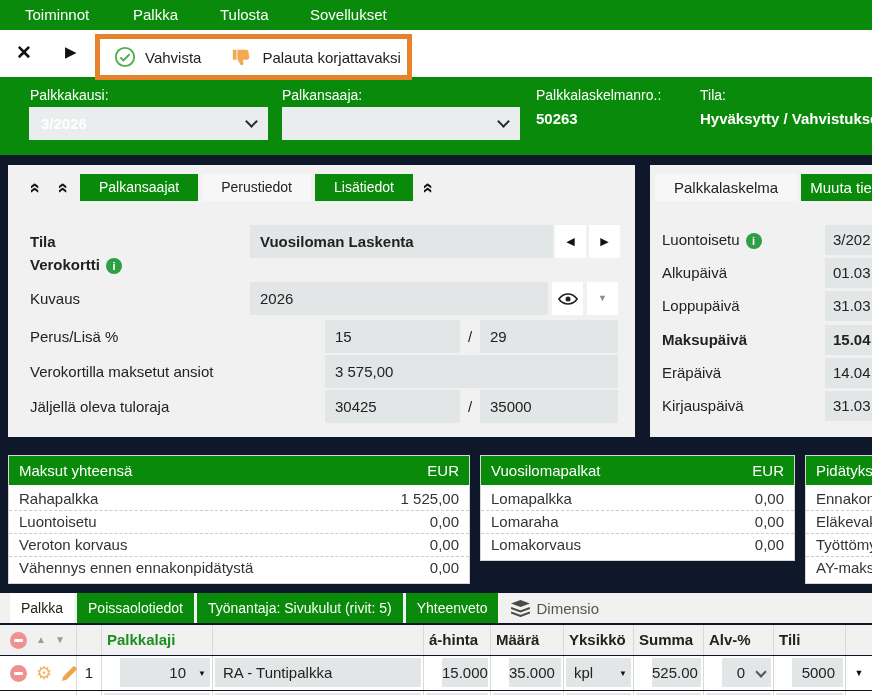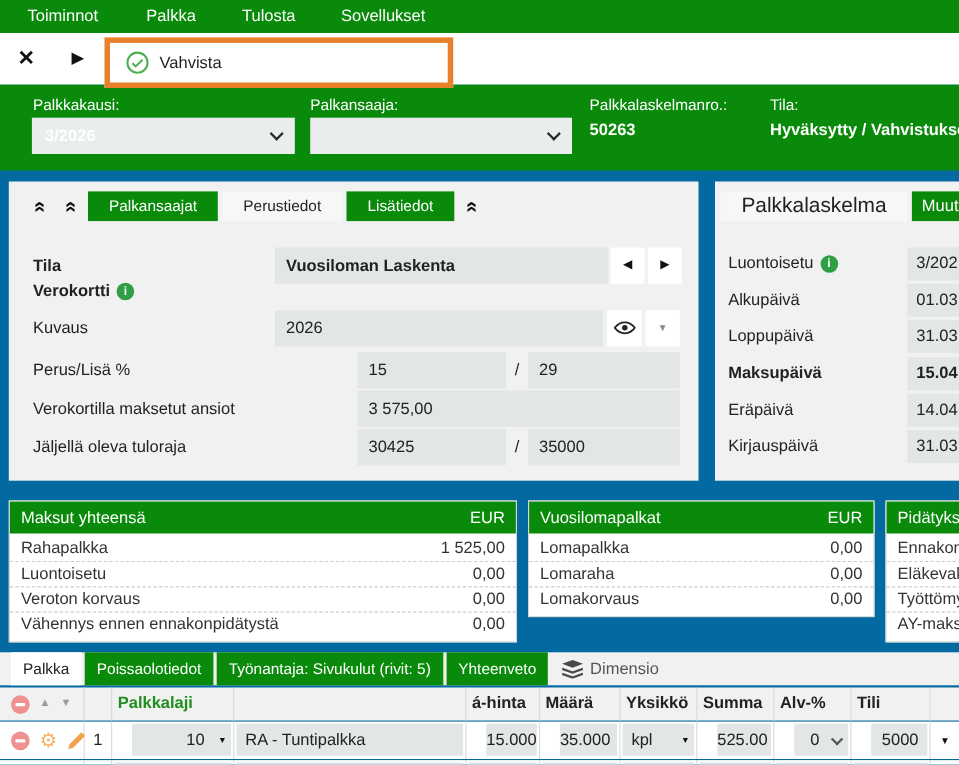--- a/index.html
+++ b/index.html
@@ -4,21 +4,21 @@
 <style>
   :root{
     --green:#0a8a0a;
     --orange:#e8822a;
     --boxgray:#e2e6e6;
     --panelgray:#f1f1f1;
     --bordergray:#d9d9d9;
   }
   *{margin:0;padding:0;box-sizing:border-box;}
   body{font-family:"Liberation Sans",sans-serif;background:#fff;}
-  .root{position:relative;width:872px;height:695px;overflow:hidden;background:#0369a1;}
+  .root{position:relative;width:872px;height:695px;overflow:hidden;background:#0f172a;}
 
   
   .menubar{position:absolute;left:0;top:0;width:872px;height:30px;background:var(--green);}
   .menu-item{position:absolute;top:6px;color:#fff;font-size:15px;cursor:pointer;white-space:nowrap;}
 
   
   .toolbar{position:absolute;left:0;top:30px;width:872px;height:47px;background:#fff;}
   .tb-x{position:absolute;left:16px;top:11px;font-size:19px;font-weight:bold;color:#111;cursor:pointer;}
   .tb-run{position:absolute;left:65px;top:13px;font-size:15px;color:#111;cursor:pointer;}
   .highlight-box{position:absolute;left:95px;top:4px;width:317px;height:46px;border:5px solid var(--orange);
@@ -126,20 +126,28 @@
     <div class="highlight-box">
       <div class="tb-btn">
         <span style="display:inline-flex;">
           <svg width="22" height="22" viewBox="0 0 24 24">
             <circle cx="12" cy="12" r="10" fill="none" stroke="#4caf50" stroke-width="2"></circle>
             <path d="M7 12.5l3.2 3.2L17 9" fill="none" stroke="#4caf50" stroke-width="2"></path>
           </svg>
         </span>
         <span>Vahvista</span>
       </div>
+      <div class="tb-btn">
+        <span style="display:inline-flex;">
+          <svg width="22" height="22" viewBox="0 0 24 24">
+            <path fill="#f2a950" d="M2 4h4v11H2zM7 4h9.5c1.2 0 2.2.9 2.4 2l1 6c.3 1.5-.9 2.9-2.4 2.9h-4.6l.7 3.6c.25 1.3-.75 2.5-2 2.5-.6 0-1.2-.3-1.5-.9L7 14.5z"></path>
+          </svg>
+        </span>
+        <span>Palauta korjattavaksi</span>
+      </div>
     </div>
   </div>
 
   <div class="greenband">
     <span class="gb-label" style="left:30px">Palkkakausi:</span>
     <div class="gb-select" style="left:29px;width:239px">
       <span class="gb-select-text">3/2026</span>
       <span class="chevd"></span>
     </div>
     <span class="gb-label" style="left:282px">Palkansaaja:</span>
@@ -191,21 +199,21 @@
     <div class="fbox" style="top:190px;left:317px;width:293px">3 575,00</div>
 
     <span class="flabel" style="top:225px">Jäljellä oleva tuloraja</span>
     <div class="fbox" style="top:225px;left:317px;width:135px">30425</div>
     <span class="slash" style="top:225px;left:460px">/</span>
     <div class="fbox" style="top:225px;left:472px;width:138px">35000</div>
   </div>
 
   <div class="panel-right">
     <div class="tabstrip" style="padding-left:5px">
-      <span class="tab lite" style="font-size:19px">Palkkalaskelma</span>
+      <span class="tab lite" style="font-size:15px">Palkkalaskelma</span>
       <span class="tab green" style="font-size:15px;padding:0 30px 0 9px">Muuta tietoa</span>
     </div>
 
     <span class="rlabel" style="top:60px">
       <span>Luontoisetu</span><span class="info-ic">i</span>
     </span>
     <div class="rbox" style="top:60px">3/202</div>
 
     <span class="rlabel" style="top:93px">Alkupäivä</span>
     <div class="rbox" style="top:93px">01.03</div>

